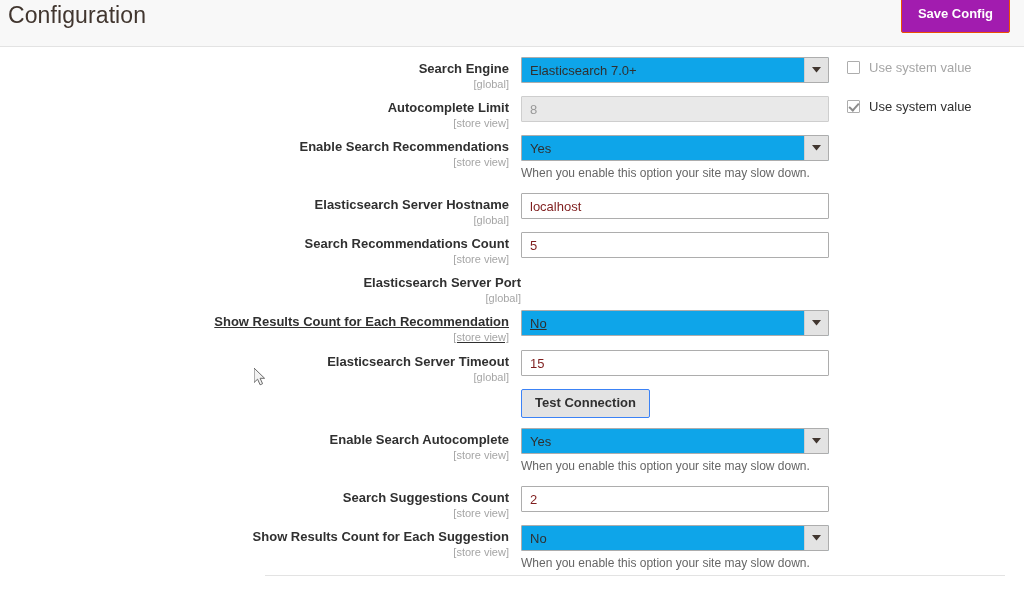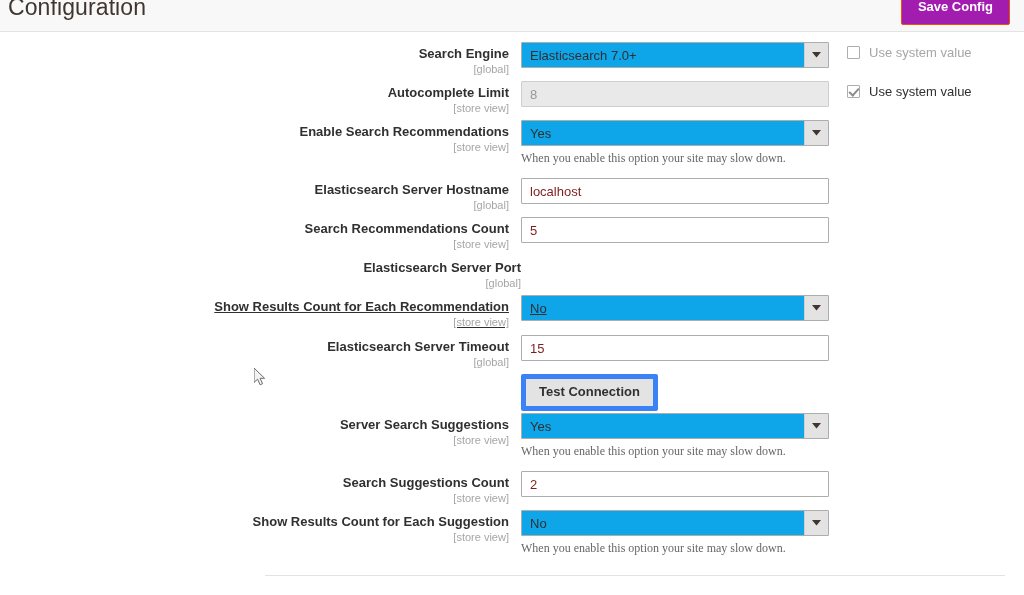--- a/index.html
+++ b/index.html
@@ -12,21 +12,21 @@
     background: #ffffff;
     font-family: "Liberation Sans", sans-serif;
     font-size: 13px;
     color: #303030;
     overflow: hidden;
     position: relative;
   }
 
   
   .page-header {
-    height: 32px;
+    height: 47px;
     background: #f8f8f8;
     border-bottom: 1px solid #e3e3e3;
     display: flex;
     align-items: center;
     justify-content: space-between;
     padding: 0 14px 16px 8px;
     box-sizing: border-box;
   }
   .page-title {
     font-size: 23px;
@@ -145,21 +145,20 @@
   }
   .select-arrow svg { display: block; }
 
   
   .field-note {
     font-size: 12px;
     color: #666666;
     line-height: 1.3;
     margin-top: 5px;
     white-space: nowrap;
-    font-family: Liberation Serif, serif;
   }
 
   
   .use-system {
     position: absolute;
     left: 326px;
     top: 4px;
     display: flex;
     align-items: center;
     white-space: nowrap;
@@ -191,21 +190,21 @@
     font-size: 13px;
     color: #a6a6a6;
     margin-left: 9px;
     line-height: 1;
   }
   .use-system.enabled .use-system-label { color: #303030; }
 
   
   .test-btn {
     background: #e3e3e3;
-    border: 5px solid #3b82f6;
+    border: 1px solid #3b82f6;
     color: #303030;
     font-family: "Liberation Sans", sans-serif;
     font-size: 13px;
     font-weight: 700;
     padding: 6px 13px 7px;
     border-radius: 2px;
     cursor: pointer;
     line-height: 1.1;
   }
 
@@ -320,21 +319,21 @@
         <span class="field-scope">[global]</span>
       </div>
       <div class="field-control-col"><input type="text" class="text-input" value="15" style=""></div>
     </div>
     <div class="field-row" style="position: absolute; top: 342px; left: 0px;">
       <div class="field-label-col"></div>
       <div class="field-control-col"><button class="test-btn">Test Connection</button></div>
     </div>
     <div class="field-row" style="position: absolute; top: 381px; left: 0px;">
       <div class="field-label-col">
-        <span class="field-label">Server Search Suggestions</span>
+        <span class="field-label">Enable Search Autocomplete</span>
         <span class="field-scope">[store view]</span>
       </div>
       <div class="field-control-col">
         <div class="select-wrap">
           <div class="select-value">Yes</div>
           <div class="select-arrow">
             <svg width="9" height="6" viewBox="0 0 9 6">
               <polygon points="0,0 9,0 4.5,5.5" fill="#41362f"></polygon>
             </svg>
           </div>

